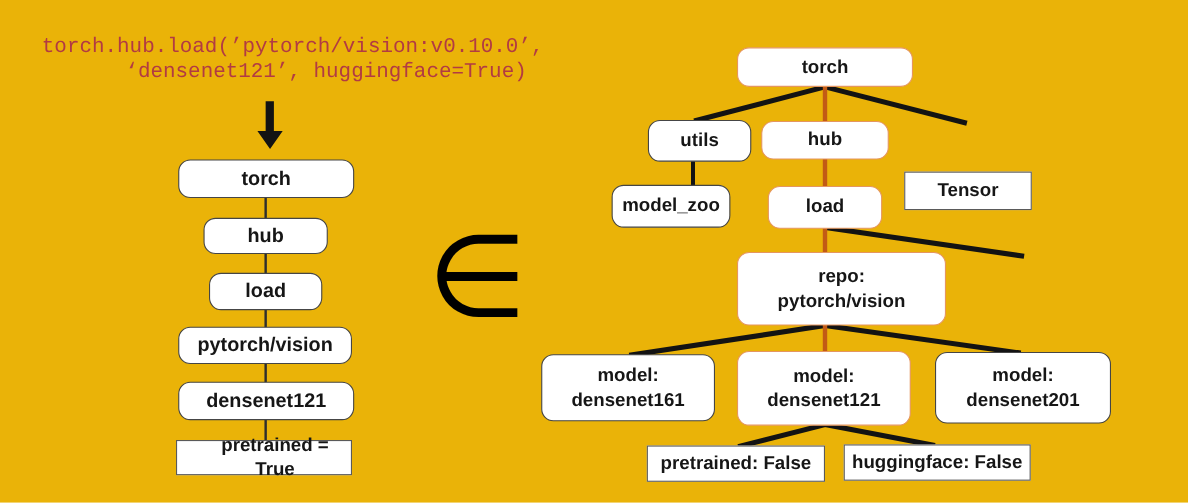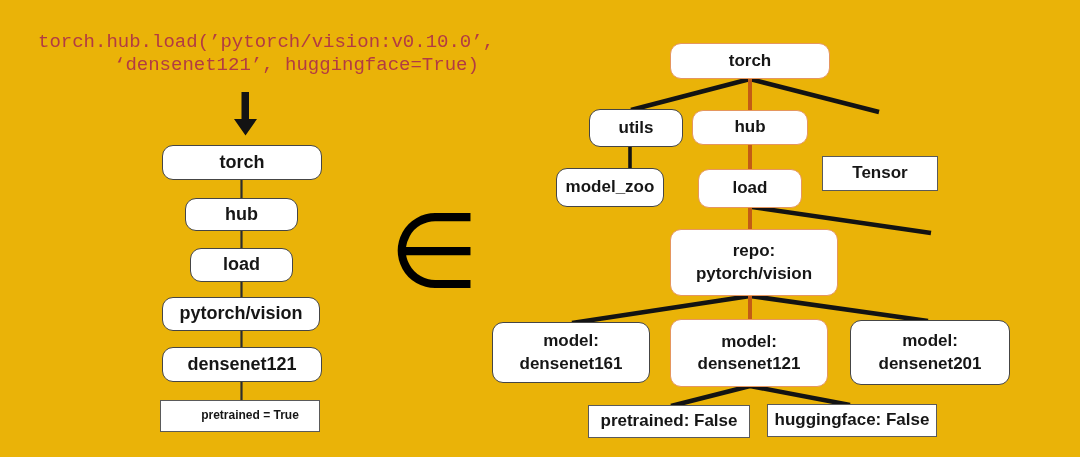--- a/index.html
+++ b/index.html
@@ -21,21 +21,21 @@
   .edge-orange{stroke:var(--accent-orange-edge);stroke-width:4;}
   .chain-connector{stroke:#2e2e2e;stroke-width:2.2;}
   .arrow-fill{fill:var(--edge-black);}
   .node{position:absolute;display:flex;align-items:center;justify-content:center;
         background:#fff;box-sizing:border-box;color:#161616;text-align:center;
         font-weight:600;font-size:17px;line-height:1.32;white-space:pre-line;}
   .rounded{border:1.8px solid var(--box-border-dark);border-radius:11px;}
   .square{border:1.8px solid var(--box-border-gray);border-radius:0;}
   .orange{border-color:var(--accent-orange-border);}
   .chain{font-size:18px;}
-  .chain-sm{font-size:12px;padding-left:20px;}
+  .chain-sm{font-size:17px;padding-left:20px;}
   .element-of{position:absolute;left:392px;top:192px;width:84px;height:118px;
               display:flex;align-items:center;justify-content:center;
               font-family:"DejaVu Sans",sans-serif;font-size:104px;color:#000;line-height:1;}
 </style>
 </head>
 <body>
 
 <div class="canvas">
 
   <div class="code-line" style="left:38px;top:31px;">torch.hub.load(’pytorch/vision:v0.10.0’,</div>
@@ -74,21 +74,21 @@
   <div class="node rounded chain" style="left:162px;top:297px;width:158px;height:34px;">pytorch/vision</div>
   <div class="node rounded chain" style="left:162px;top:347px;width:160px;height:35px;">densenet121</div>
   <div class="node square chain-sm" style="left:160px;top:400px;width:160px;height:32px;">pretrained = True</div>
 
   <div class="node rounded orange" style="left:670px;top:43px;width:160px;height:36px;">torch</div>
   <div class="node rounded" style="left:589px;top:109px;width:94px;height:38px;">utils</div>
   <div class="node rounded orange" style="left:692px;top:110px;width:116px;height:35px;">hub</div>
   <div class="node square" style="left:822px;top:111px;width:116px;height:35px;margin-top:45px;">Tensor</div>
   <div class="node rounded" style="left:556px;top:168px;width:108px;height:39px;">model_zoo</div>
   <div class="node rounded orange" style="left:698px;top:169px;width:104px;height:39px;">load</div>
-  <div class="node rounded orange" style="left:670px;top:229px;width:168px;height:67px;">repo:
+  <div class="node rounded orange" style="left:670px;top:229px;width:190px;height:67px;">repo:
 pytorch/vision</div>
   <div class="node rounded" style="left:492px;top:322px;width:158px;height:61px;">model:
 densenet161</div>
   <div class="node rounded orange" style="left:670px;top:319px;width:158px;height:68px;">model:
 densenet121</div>
   <div class="node rounded" style="left:850px;top:320px;width:160px;height:65px;">model:
 densenet201</div>
   <div class="node square" style="left:588px;top:405px;width:162px;height:33px;">pretrained: False</div>
   <div class="node square" style="left:767px;top:404px;width:170px;height:33px;">huggingface: False</div>
 

